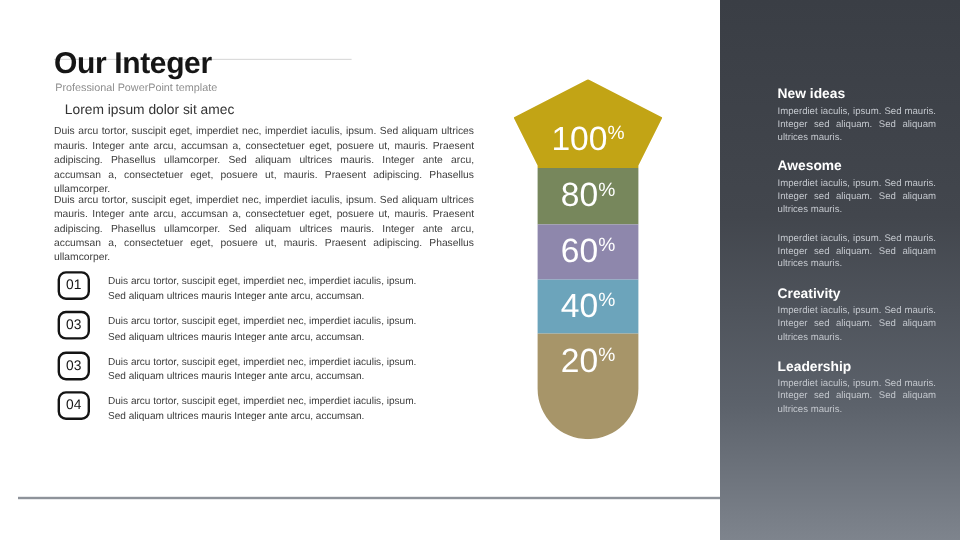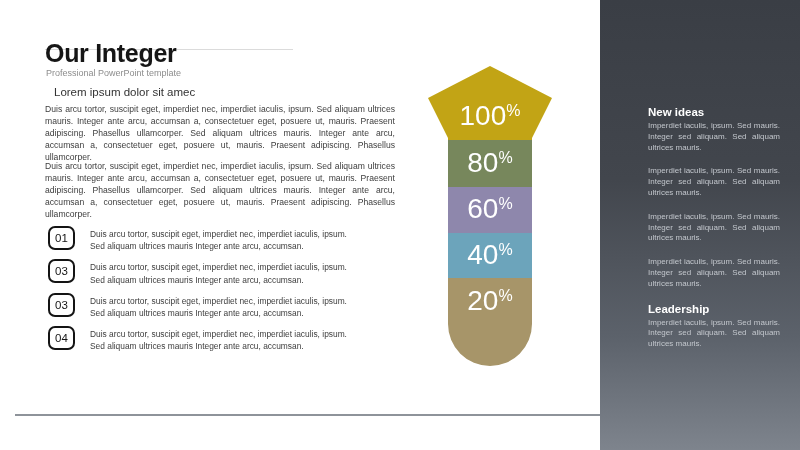--- a/index.html
+++ b/index.html
@@ -66,21 +66,21 @@
     font-size: 28px;
   }
   .arrow-chart .pct { font-size: 16px; }
 
   
   .sidebar {
     position: absolute; left: 600px; top: 0;
     width: 200px; height: 450px;
     background: linear-gradient(180deg, #3a3e45 0%, #42464d 40%, #5c626b 75%, #7e848d 100%);
   }
-  .sidebar-inner { padding: 106px 18px 0 48px; }
+  .sidebar-inner { padding: 73px 18px 0 48px; }
   .side-section { margin-bottom: 13px; }
   .side-heading {
     font-size: 11.5px; font-weight: 700; color: #ffffff;
     margin: 0 0 3px 0;
   }
   .side-body {
     margin: 0; width: 132px;
     font-size: 8px; line-height: 1.35;
     text-align: justify; color: #c3c7cd;
   }
@@ -144,26 +144,28 @@
     <text x="62" y="246" text-anchor="middle"><tspan>20</tspan><tspan class="pct" dy="-9">%</tspan></text>
   </svg>
 
   <div class="sidebar">
     <div class="sidebar-inner">
       <div class="side-section">
         <h3 class="side-heading">New ideas</h3>
         <p class="side-body">Imperdiet iaculis, ipsum. Sed mauris. Integer sed aliquam. Sed aliquam ultrices mauris.</p>
       </div>
       <div class="side-section">
+        <h3 class="side-heading">Awesome</h3>
         <p class="side-body">Imperdiet iaculis, ipsum. Sed mauris. Integer sed aliquam. Sed aliquam ultrices mauris.</p>
       </div>
       <div class="side-section">
         <p class="side-body">Imperdiet iaculis, ipsum. Sed mauris. Integer sed aliquam. Sed aliquam ultrices mauris.</p>
       </div>
       <div class="side-section">
+        <h3 class="side-heading">Creativity</h3>
         <p class="side-body">Imperdiet iaculis, ipsum. Sed mauris. Integer sed aliquam. Sed aliquam ultrices mauris.</p>
       </div>
       <div class="side-section">
         <h3 class="side-heading">Leadership</h3>
         <p class="side-body">Imperdiet iaculis, ipsum. Sed mauris. Integer sed aliquam. Sed aliquam ultrices mauris.</p>
       </div>
     </div>
   </div>
 
 </div>

